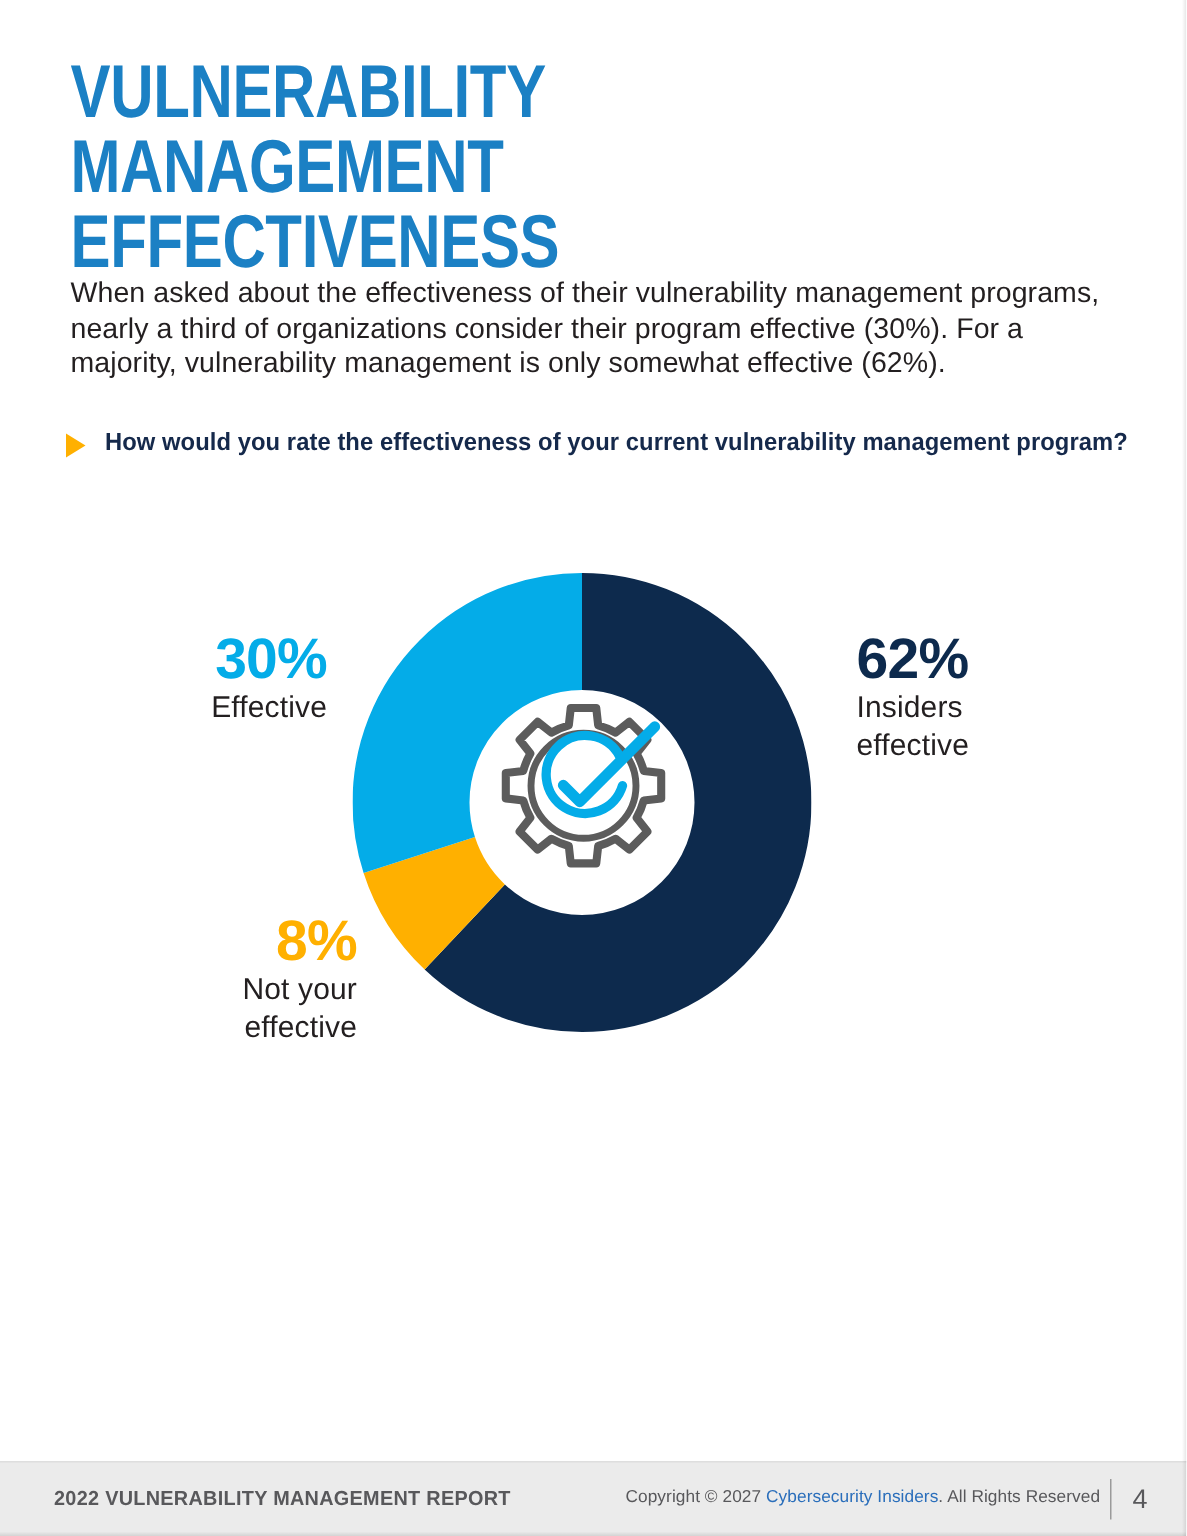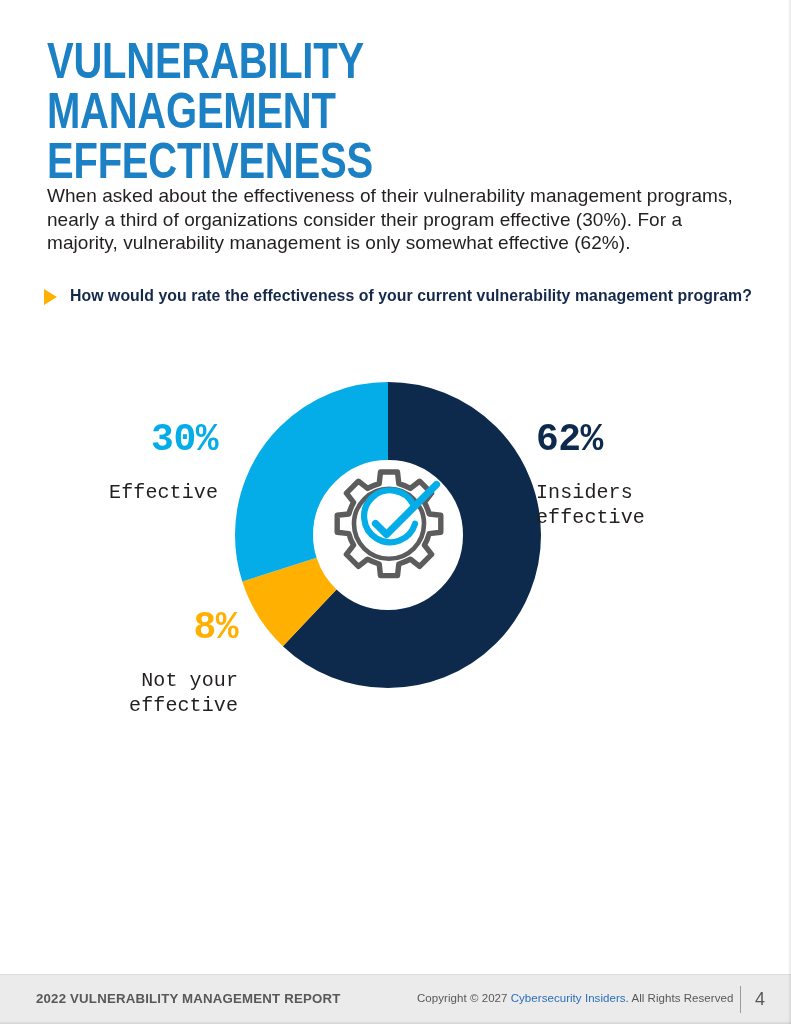--- a/index.html
+++ b/index.html
@@ -102,21 +102,20 @@
     white-space: nowrap;
   }
 
   
   .chart-area {
     position: absolute;
     left: 0;
     top: 360px;
     width: 658px;
     height: 360px;
-    font-family: Liberation Mono, monospace;
   }
   .donut-wrap {
     position: absolute;
     left: 235px;
     top: 22px;
     width: 306px;
     height: 306px;
   }
   .donut-svg { display: block; }
 
@@ -136,40 +135,39 @@
     font-weight: bold;
     font-size: 38px;
     line-height: 40px;
     letter-spacing: -0.5px;
   }
   .label .cap {
     font-size: 20px;
     line-height: 24.5px;
     color: #231f20;
     letter-spacing: 0.1px;
-    margin-top: 21px;
   }
   .label-effective {
     left: 52px;
     top: 60px;
     width: 166px;
     text-align: right;
   }
   .label-effective .pct { color: #04ace8; }
 
   .label-notvery {
     left: 62px;
     top: 248px;
     width: 176px;
     text-align: right;
   }
   .label-notvery .pct { color: #ffb000; }
 
   .label-somewhat {
-    left: 536px;
+    left: 571px;
     top: 60px;
     width: 200px;
     text-align: left;
   }
   .label-somewhat .pct { color: #0d2a4d; }
 
   
   .footer {
     position: absolute;
     left: 0;

